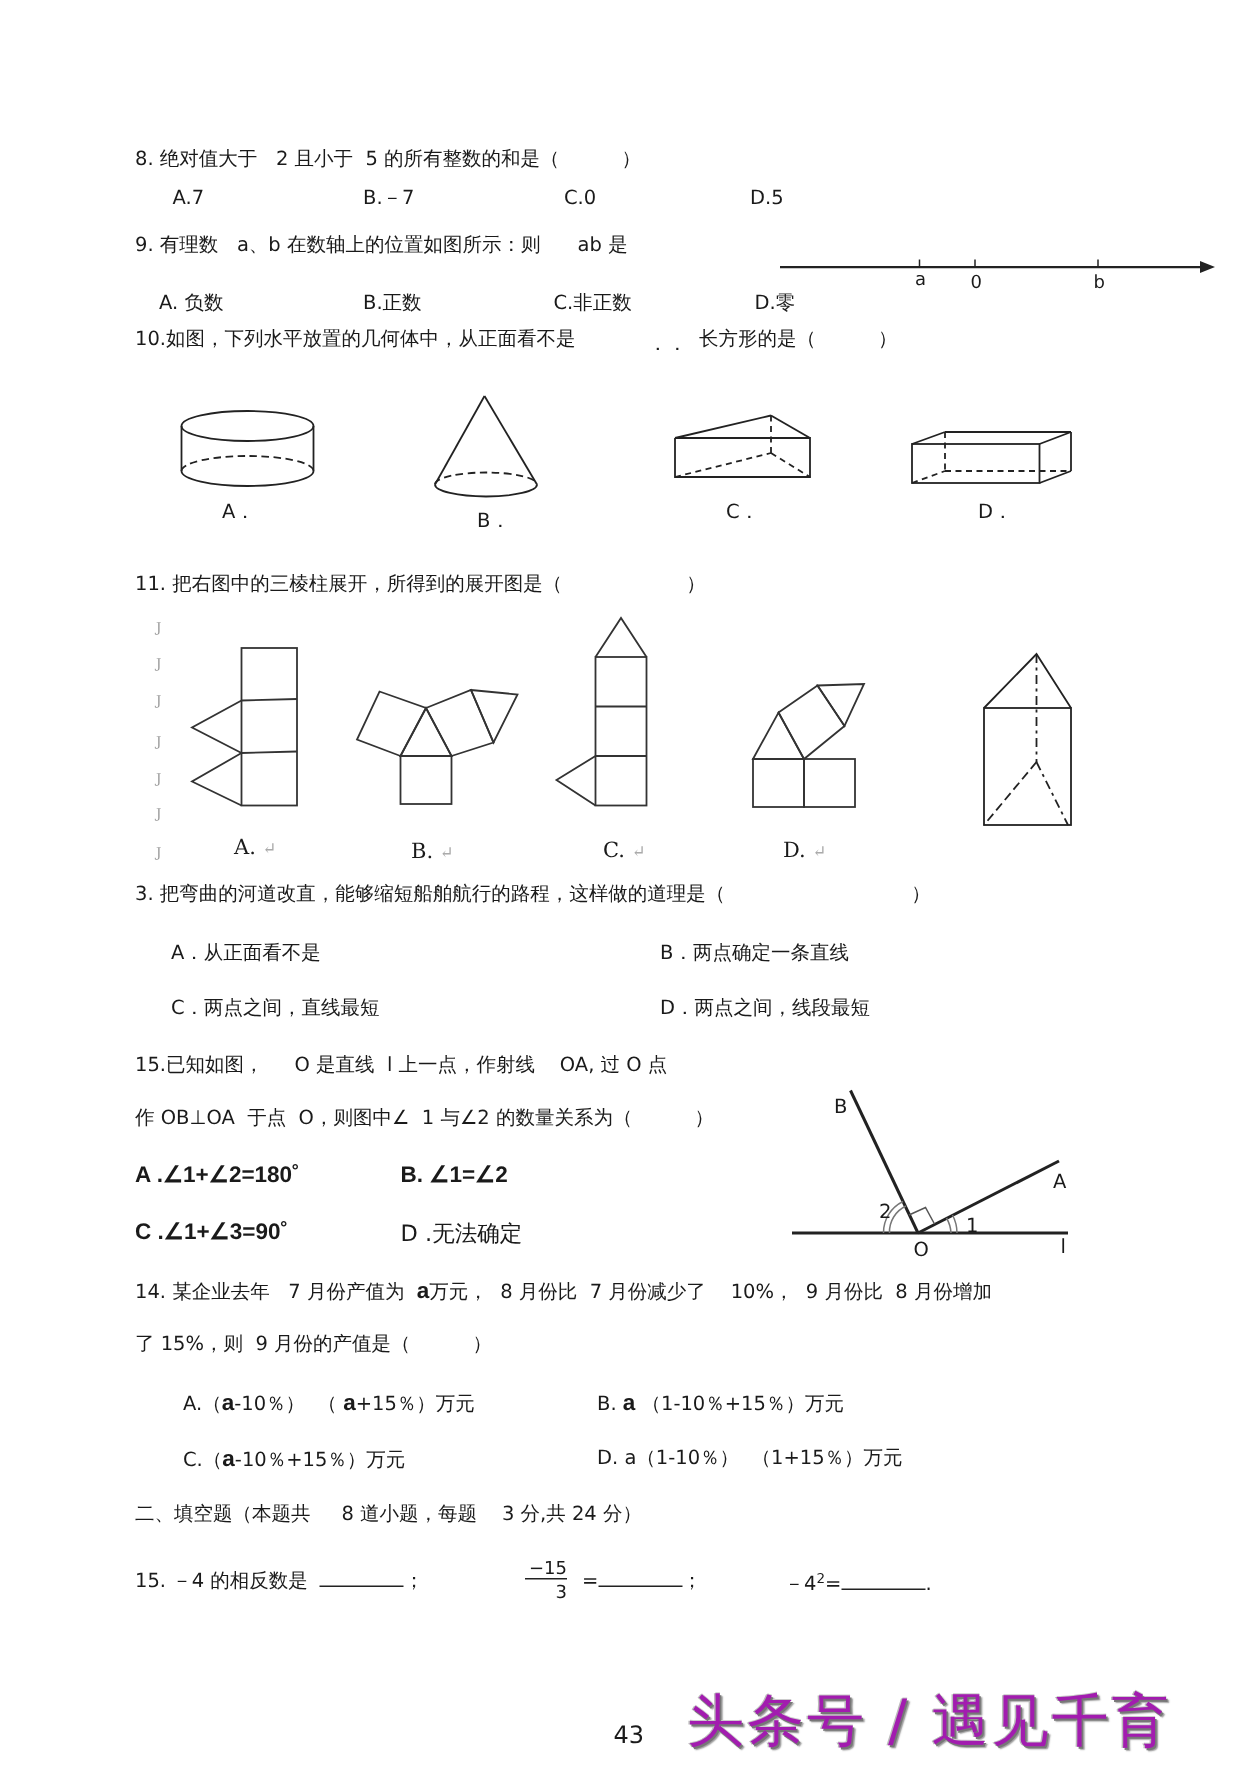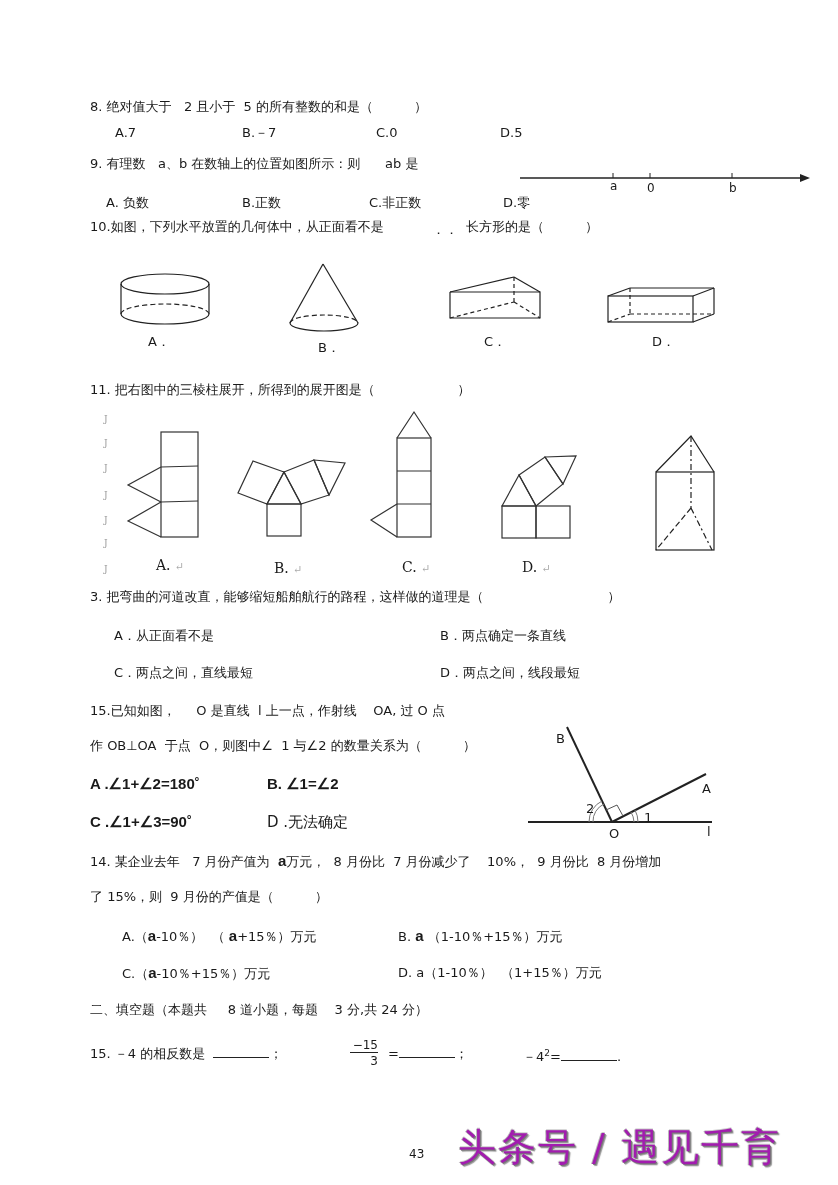--- a/index.html
+++ b/index.html
@@ -7,21 +7,21 @@
          font-family:"DejaVu Sans","Liberation Sans",sans-serif; color:#1a1a1a; }
   .t { position:absolute; font-size:13px; white-space:pre; line-height:16px; }
   .b { font-weight:bold; font-family:"Liberation Sans",sans-serif; }
   .big { font-size:15px; }
   .mark { position:absolute; font-size:9px; color:#999; font-family:"DejaVu Serif",serif; }
   .serif { font-family:"DejaVu Serif","Liberation Serif",serif; font-size:14px; }
   svg { position:absolute; overflow:visible; }
   .wm { position:absolute; left:458px; top:1122px; font-size:38px; color:#a21caf;
         letter-spacing:2px;
         text-shadow: 1px 1px 0 #777, -1px 0 0 #bbb, 0 -1px 0 #ccc, 2px 2px 1px #999; }
-  .pg { position:absolute; left:409px; top:1147px; font-size:12px;text-align:right; }
+  .pg { position:absolute; left:409px; top:1147px; font-size:16px;text-align:right; }
   .blank { display:inline-block; border-bottom:1px solid #222; width:56px; height:12px; vertical-align:baseline; }
   .frac { position:absolute; text-align:right; font-size:12px; }
 </style>
 </head>
 <body>
 
 <div class="t" style="left:90px;top:99px">8. 绝对值大于   2 且小于  5 的所有整数的和是（          ）</div>
 <div class="t" style="left:115px;top:125px">A.7</div>
 <div class="t" style="left:242px;top:125px">B.－7</div>
 <div class="t" style="left:376px;top:125px">C.0</div>

